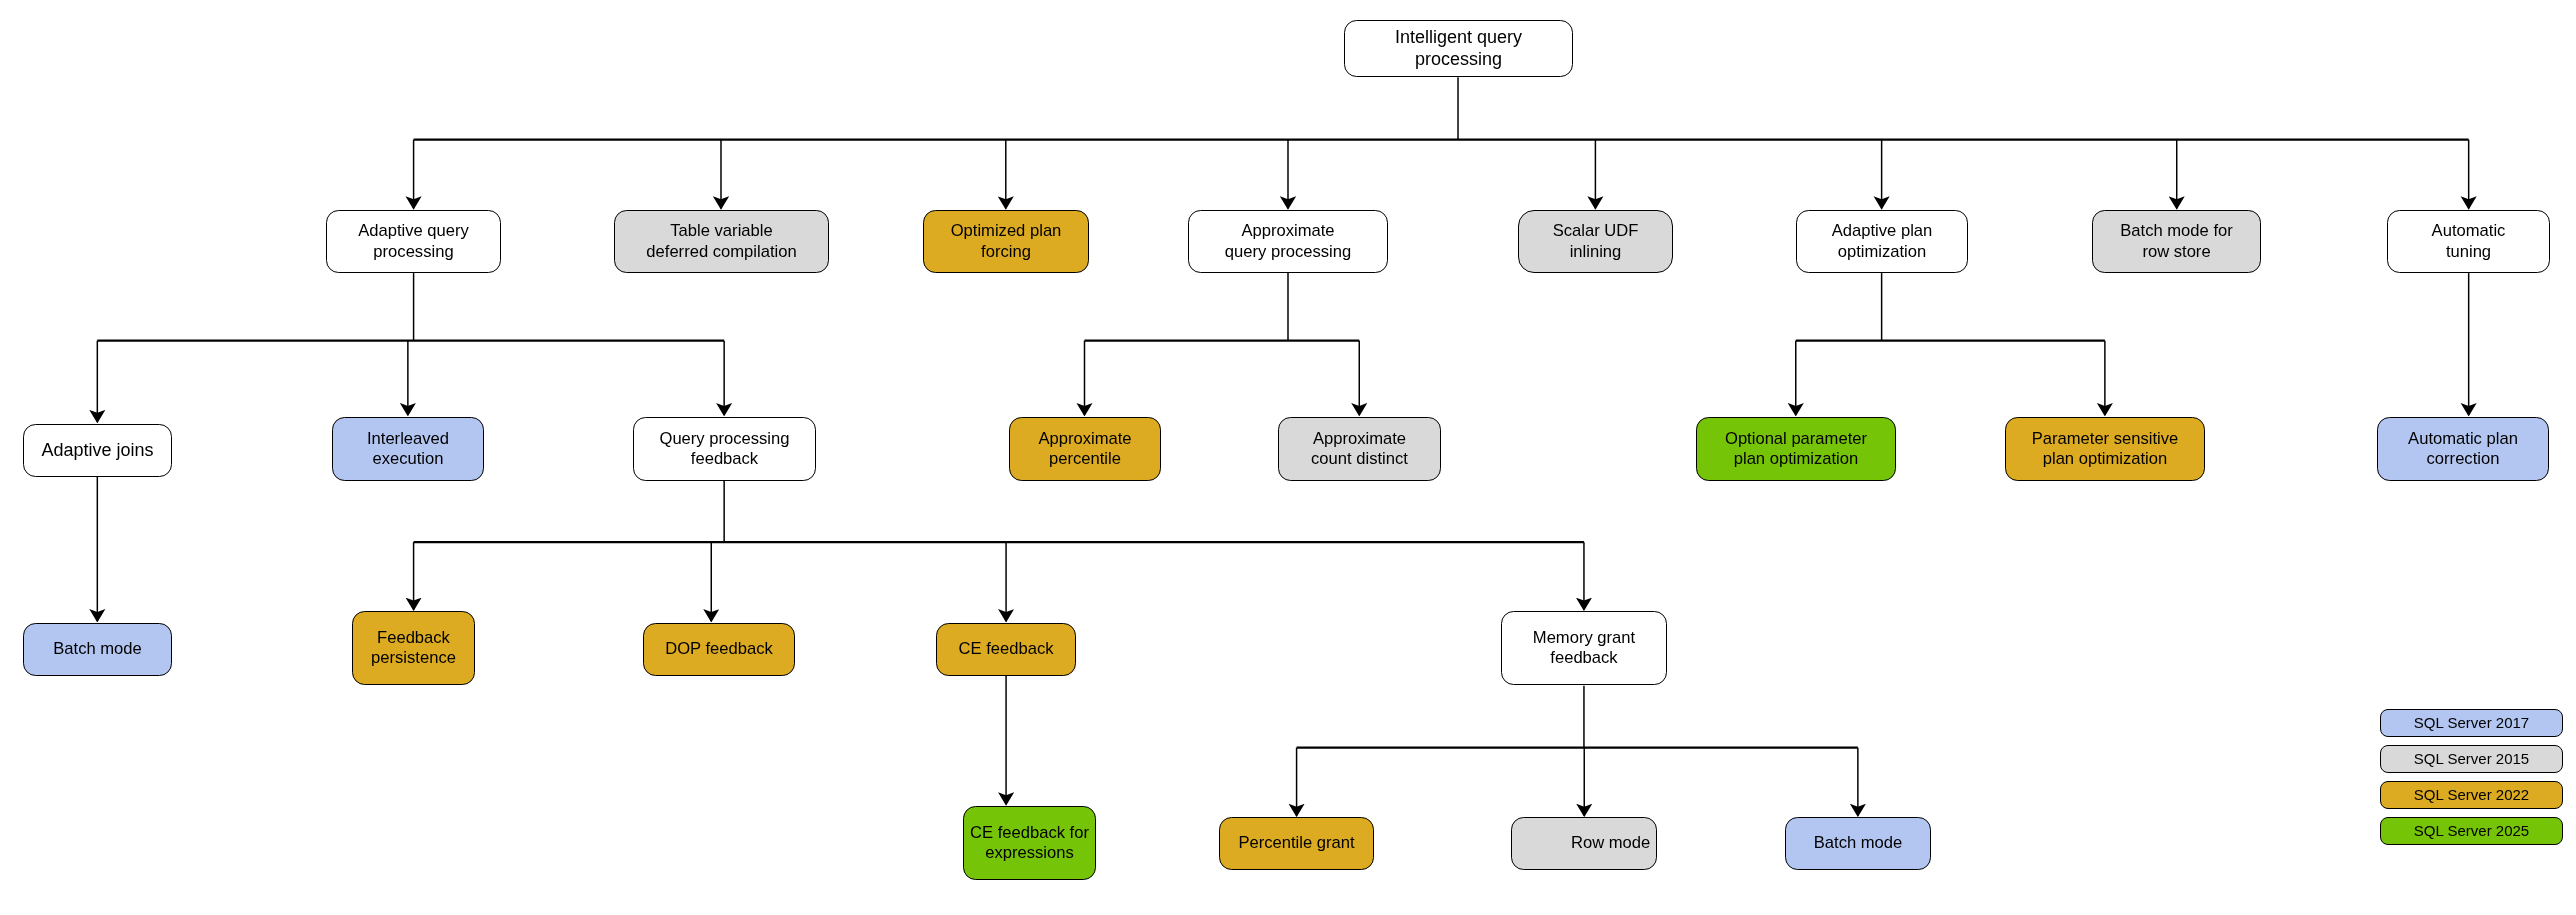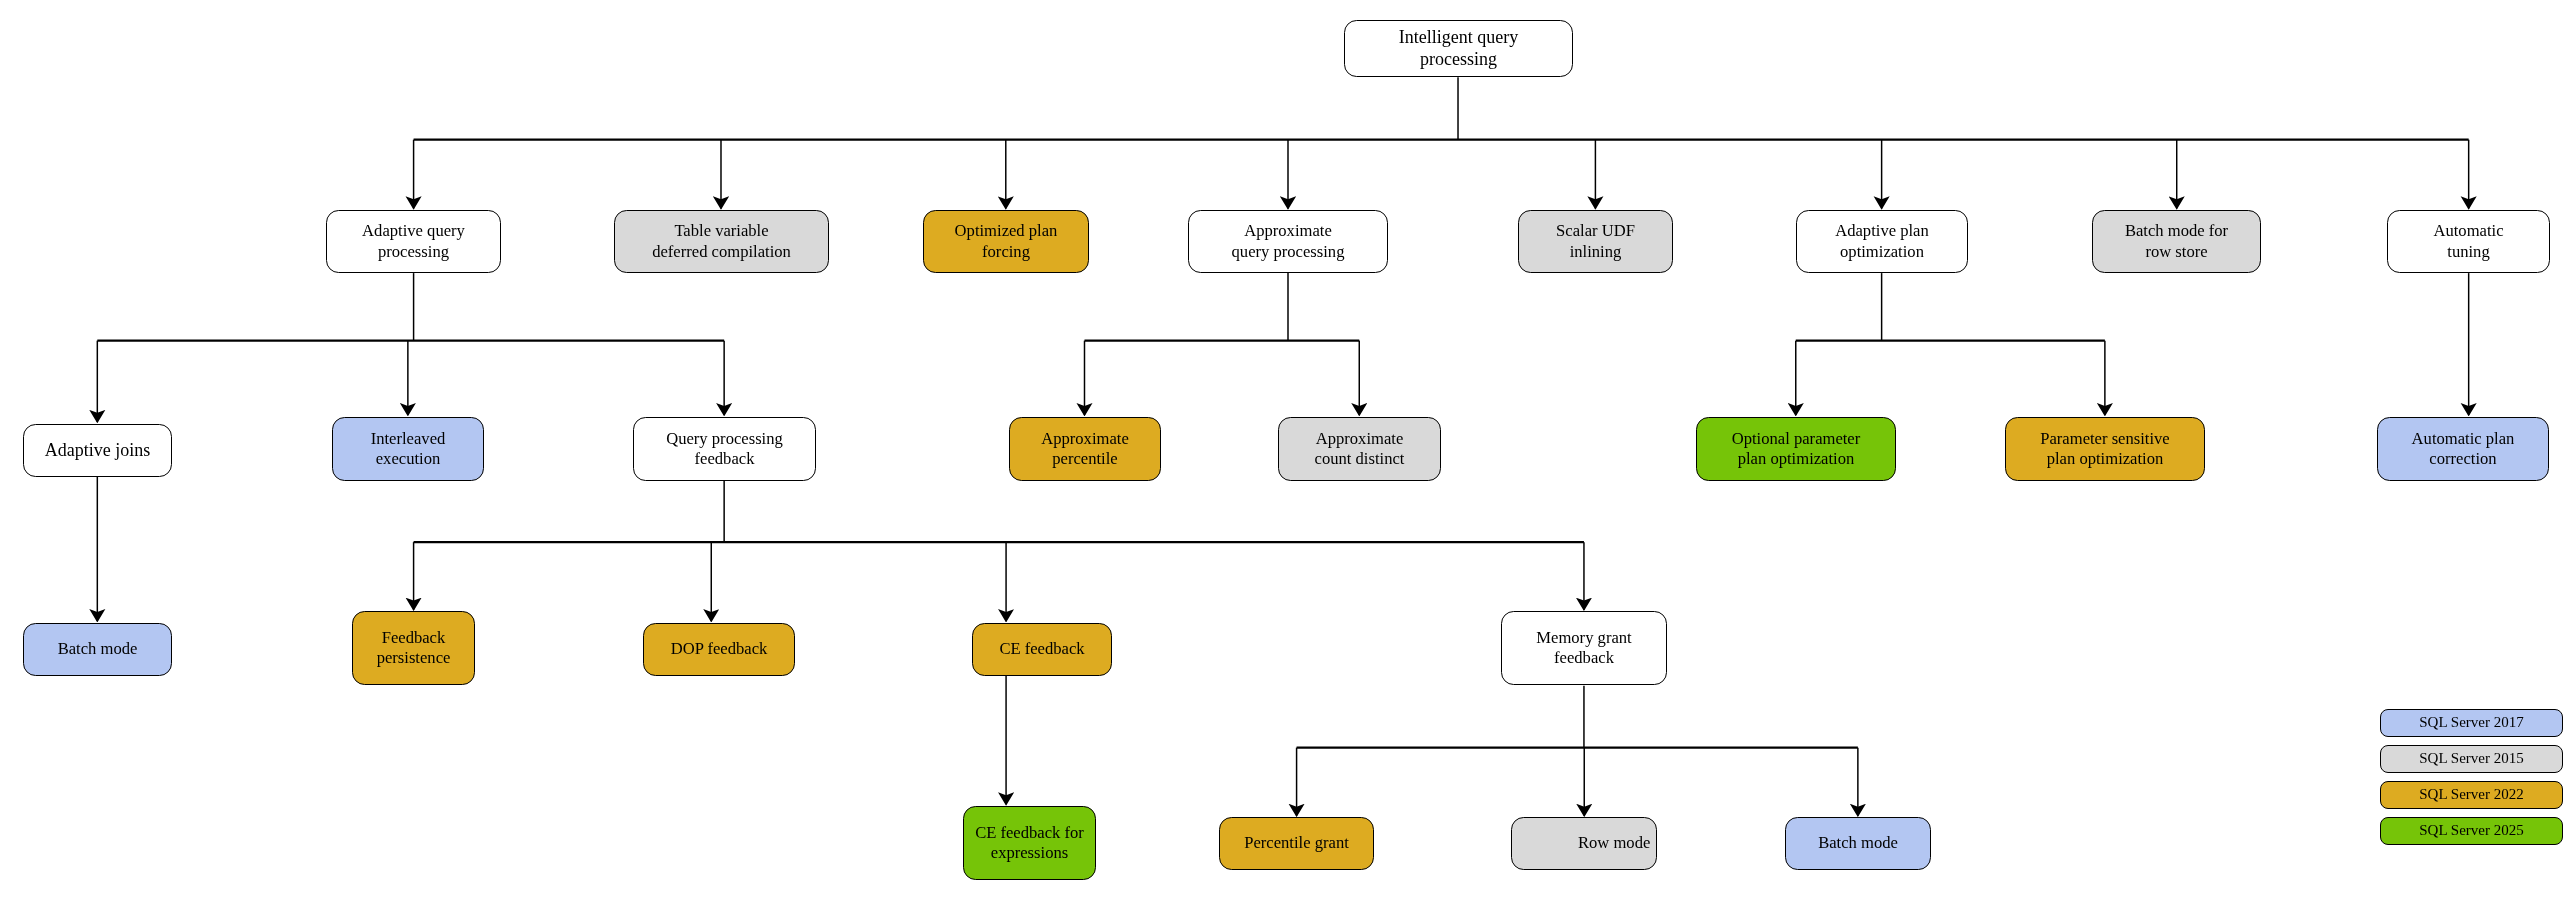--- a/index.html
+++ b/index.html
@@ -6,21 +6,21 @@
     margin: 0;
     padding: 0;
     background: #ffffff;
   }
   #stage {
     position: relative;
     width: 2576px;
     height: 916px;
     background: #ffffff;
     overflow: hidden;
-    font-family: Liberation Serif, serif;
+    font-family: Liberation Sans, sans-serif;
   }
   #edges {
     position: absolute;
     left: 0;
     top: 0;
     width: 2576px;
     height: 916px;
     pointer-events: none;
   }
   .node {
@@ -127,21 +127,21 @@
 deferred compilation</span>
       </div>
       <div class="node n-amber" style="left: 923px; top: 210px; width: 166px; height: 63px; font-size: 16.6px;">
         <span class="lbl">Optimized plan
 forcing</span>
       </div>
       <div class="node n-white" style="left: 1188px; top: 210px; width: 200px; height: 63px; font-size: 16.6px;">
         <span class="lbl">Approximate
 query processing</span>
       </div>
-      <div class="node n-gray" style="left: 1518px; top: 210px; width: 155px; height: 63px; font-size: 16.6px;">
+      <div class="node n-gray" style="left: 1518px; top: 210px; width: 155px; height: 63px; font-size: 16.6px; border-radius: 16px;">
         <span class="lbl">Scalar UDF
 inlining</span>
       </div>
       <div class="node n-white" style="left: 1796px; top: 210px; width: 172px; height: 63px; font-size: 16.6px;">
         <span class="lbl">Adaptive plan
 optimization</span>
       </div>
       <div class="node n-gray" style="left: 2092px; top: 210px; width: 169px; height: 63px; font-size: 16.6px;">
         <span class="lbl">Batch mode for
 row store</span>
@@ -184,21 +184,21 @@
       <div class="node n-blue" style="left: 23px; top: 623px; width: 149px; height: 53px; font-size: 16.6px;">
         <span class="lbl">Batch mode</span>
       </div>
       <div class="node n-amber" style="left: 352px; top: 611px; width: 123px; height: 74px; font-size: 16.6px;">
         <span class="lbl">Feedback
 persistence</span>
       </div>
       <div class="node n-amber" style="left: 635px; top: 623px; width: 152px; height: 53px; font-size: 16.6px; margin-left: 8px;">
         <span class="lbl">DOP feedback</span>
       </div>
-      <div class="node n-amber" style="left: 972px; top: 623px; width: 140px; height: 53px; font-size: 16.6px;">
+      <div class="node n-amber" style="left: 936px; top: 623px; width: 140px; height: 53px; font-size: 16.6px;">
         <span class="lbl">CE feedback</span>
       </div>
       <div class="node n-white" style="left: 1501px; top: 611px; width: 166px; height: 74px; font-size: 16.6px;">
         <span class="lbl">Memory grant
 feedback</span>
       </div>
       <div class="node n-green" style="left: 927px; top: 806px; width: 133px; height: 74px; font-size: 16.6px; margin-left: 36px;">
         <span class="lbl">CE feedback for
 expressions</span>
       </div>

